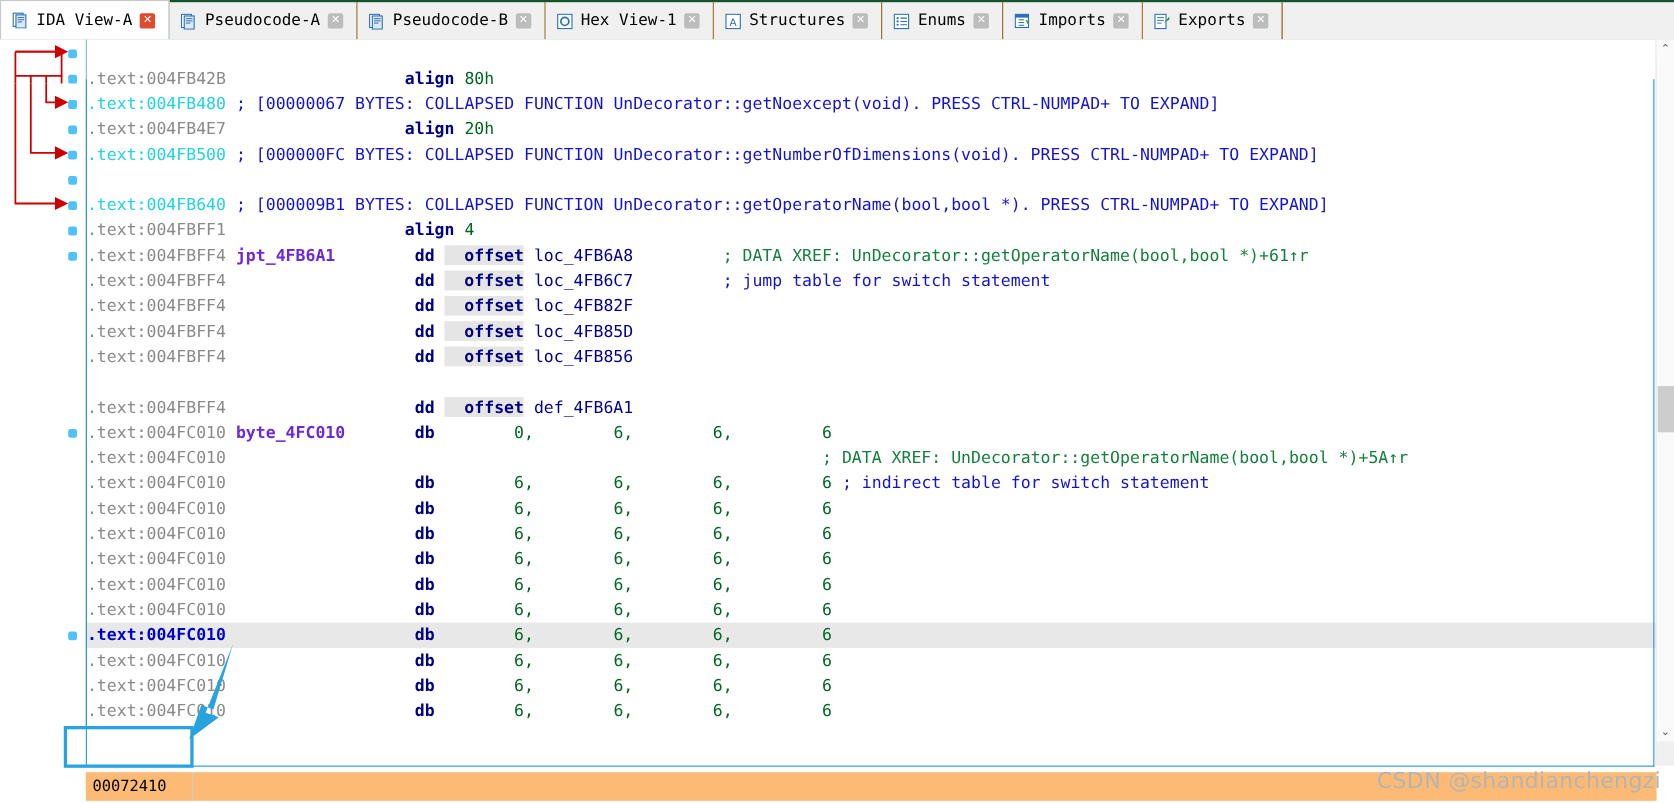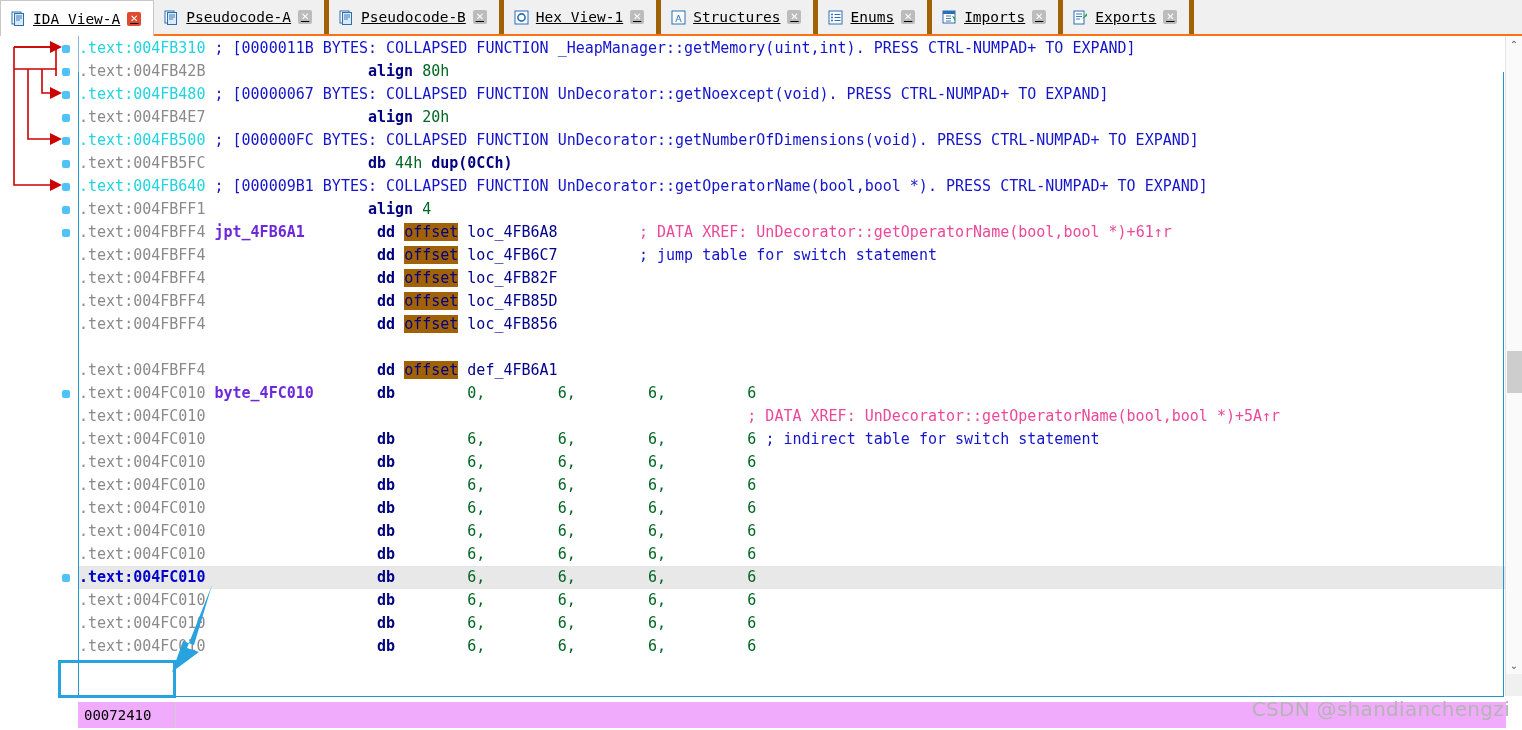--- a/index.html
+++ b/index.html
@@ -9,33 +9,33 @@
     background: #ffffff;
     font-family: "DejaVu Sans Mono", monospace;
     overflow: hidden;
   }
 
   #app { position: relative; width: 1522px; height: 730px; background:#fff; }
 
   
   .tabbar {
     position: absolute; top: 0; left: 0; width: 1522px; height: 36px;
-    background: #f97316;
-    display: flex; align-items: flex-start; text-decoration: underline;
+    background: #14532d;
+    display: flex; align-items: flex-end;
   }
   .tab {
     height: 34px;
     display: flex; align-items: center;
     padding: 0 12px 0 10px;
     gap: 7px;
     font-family: "DejaVu Sans Mono", monospace;
     font-size: 14.5px;
     color: #000;
     background: #f0f0f0;
-    border-right: 5px solid #a16207;
+    border-right: 1px solid #a16207;
     white-space: nowrap;
     position: relative;
   }
   .tab.active {
     background: #ffffff;
     border-top: 1px solid #c8c8c8;
     border-left: 1px solid #c8c8c8;
     border-right: 1px solid #c8c8c8;
     height: 36px;
   }
@@ -97,33 +97,33 @@
     white-space: pre;
     font-family: "DejaVu Sans Mono", monospace;
   }
   .row.sel { background: #e8e8e8; }
 
   .seg { white-space: pre; }
   .addr      { color: #8a8a8a; }
   .addr-coll { color: #21d4e0; }
   .addr-sel  { color: #0000cc; font-weight: bold; }
   .cmt-blue  { color: #1414cc; }
-  .cmt-light { color: #ec4899; }
+  .cmt-light { color: #15803d; }
   .kw        { color: #000080; font-weight: bold; }
-  .kw-hl     { color: #000080; font-weight: normal; background: #a16207; }
+  .kw-hl     { color: #000080; font-weight: bold; background: #e5e5e5; padding-left: 18px; }
   .num       { color: #006622; text-align: center; }
   .name      { color: #6d28d9; font-weight: bold; }
   .loc       { color: #00008b; }
   .plain     { color: #000000; }
 
   
   .statusbar {
     position: absolute; top: 666px; left: 78px;
     width: 1428px; height: 26px;
-    background: #f0abfc;
+    background: #fdba74;
     display: flex; align-items: center;
     font-family: "DejaVu Sans", sans-serif;
     font-size: 14px;
     color: #000;
   }
   .status-cell {
     height: 26px; display:flex; align-items:center;
     padding: 0 6px;
     border-right: 1px solid #cfcfcf;
     white-space: pre;
@@ -314,26 +314,24 @@
           <div class="bullet" style="top: 124px;"></div>
           <div class="bullet" style="top: 147px;"></div>
           <div class="bullet" style="top: 170px;"></div>
           <div class="bullet" style="top: 193px;"></div>
           <div class="bullet" style="top: 354px;"></div>
           <div class="bullet" style="top: 538px;"></div>
         </div>
     </div>
 
     <div class="code-area" id="listing">
-        <div class="row" style="top: 1px;"><span class="seg addr-coll">.text:004FB310</span><span class="seg plain"> </span><span class="seg cmt-blue">; [0000011B BYTES: COLLAPSED FUNCTION _HeapManager::getMemory(uint,int). PRESS CTRL-NUMPAD+ TO EXPAND]</span></div>
         <div class="row" style="top: 24px;"><span class="seg addr">.text:004FB42B</span><span class="seg plain">                  </span><span class="seg kw">align</span><span class="seg plain"> </span><span class="seg num">80h</span></div>
         <div class="row" style="top: 47px;"><span class="seg addr-coll">.text:004FB480</span><span class="seg plain"> </span><span class="seg cmt-blue">; [00000067 BYTES: COLLAPSED FUNCTION UnDecorator::getNoexcept(void). PRESS CTRL-NUMPAD+ TO EXPAND]</span></div>
         <div class="row" style="top: 70px;"><span class="seg addr">.text:004FB4E7</span><span class="seg plain">                  </span><span class="seg kw">align</span><span class="seg plain"> </span><span class="seg num">20h</span></div>
         <div class="row" style="top: 93px;"><span class="seg addr-coll">.text:004FB500</span><span class="seg plain"> </span><span class="seg cmt-blue">; [000000FC BYTES: COLLAPSED FUNCTION UnDecorator::getNumberOfDimensions(void). PRESS CTRL-NUMPAD+ TO EXPAND]</span></div>
-        <div class="row" style="top: 116px;"><span class="seg addr">.text:004FB5FC</span><span class="seg plain">                  </span><span class="seg kw">db</span><span class="seg plain"> </span><span class="seg num">44h</span><span class="seg plain"> </span><span class="seg kw">dup(0CCh)</span></div>
         <div class="row" style="top: 139px;"><span class="seg addr-coll">.text:004FB640</span><span class="seg plain"> </span><span class="seg cmt-blue">; [000009B1 BYTES: COLLAPSED FUNCTION UnDecorator::getOperatorName(bool,bool *). PRESS CTRL-NUMPAD+ TO EXPAND]</span></div>
         <div class="row" style="top: 162px;"><span class="seg addr">.text:004FBFF1</span><span class="seg plain">                  </span><span class="seg kw">align</span><span class="seg plain"> </span><span class="seg num">4</span></div>
         <div class="row" style="top: 185px;"><span class="seg addr">.text:004FBFF4</span><span class="seg plain"> </span><span class="seg name">jpt_4FB6A1</span><span class="seg plain">        </span><span class="seg kw">dd</span><span class="seg plain"> </span><span class="seg kw-hl">offset</span><span class="seg plain"> </span><span class="seg loc">loc_4FB6A8</span><span class="seg plain">         </span><span class="seg cmt-light">; DATA XREF: UnDecorator::getOperatorName(bool,bool *)+61↑r</span></div>
         <div class="row" style="top: 208px;"><span class="seg addr">.text:004FBFF4</span><span class="seg plain"> </span><span class="seg plain">                  </span><span class="seg kw">dd</span><span class="seg plain"> </span><span class="seg kw-hl">offset</span><span class="seg plain"> </span><span class="seg loc">loc_4FB6C7</span><span class="seg plain">         </span><span class="seg cmt-blue">; jump table for switch statement</span></div>
         <div class="row" style="top: 231px;"><span class="seg addr">.text:004FBFF4</span><span class="seg plain"> </span><span class="seg plain">                  </span><span class="seg kw">dd</span><span class="seg plain"> </span><span class="seg kw-hl">offset</span><span class="seg plain"> </span><span class="seg loc">loc_4FB82F</span></div>
         <div class="row" style="top: 254px;"><span class="seg addr">.text:004FBFF4</span><span class="seg plain"> </span><span class="seg plain">                  </span><span class="seg kw">dd</span><span class="seg plain"> </span><span class="seg kw-hl">offset</span><span class="seg plain"> </span><span class="seg loc">loc_4FB85D</span></div>
         <div class="row" style="top: 277px;"><span class="seg addr">.text:004FBFF4</span><span class="seg plain"> </span><span class="seg plain">                  </span><span class="seg kw">dd</span><span class="seg plain"> </span><span class="seg kw-hl">offset</span><span class="seg plain"> </span><span class="seg loc">loc_4FB856</span></div>
         <div class="row" style="top: 323px;"><span class="seg addr">.text:004FBFF4</span><span class="seg plain"> </span><span class="seg plain">                  </span><span class="seg kw">dd</span><span class="seg plain"> </span><span class="seg kw-hl">offset</span><span class="seg plain"> </span><span class="seg loc">def_4FB6A1</span></div>
         <div class="row" style="top: 346px;"><span class="seg addr">.text:004FC010</span><span class="seg plain"> </span><span class="seg name">byte_4FC010</span><span class="seg plain">       </span><span class="seg kw">db</span><span class="seg plain">        </span><span class="seg num">0,</span><span class="seg plain">        </span><span class="seg num">6,</span><span class="seg plain">        </span><span class="seg num">6,</span><span class="seg plain">         </span><span class="seg num">6</span></div>
         <div class="row" style="top: 369px;"><span class="seg addr">.text:004FC010</span><span class="seg plain">                                                            </span><span class="seg cmt-light">; DATA XREF: UnDecorator::getOperatorName(bool,bool *)+5A↑r</span></div>

